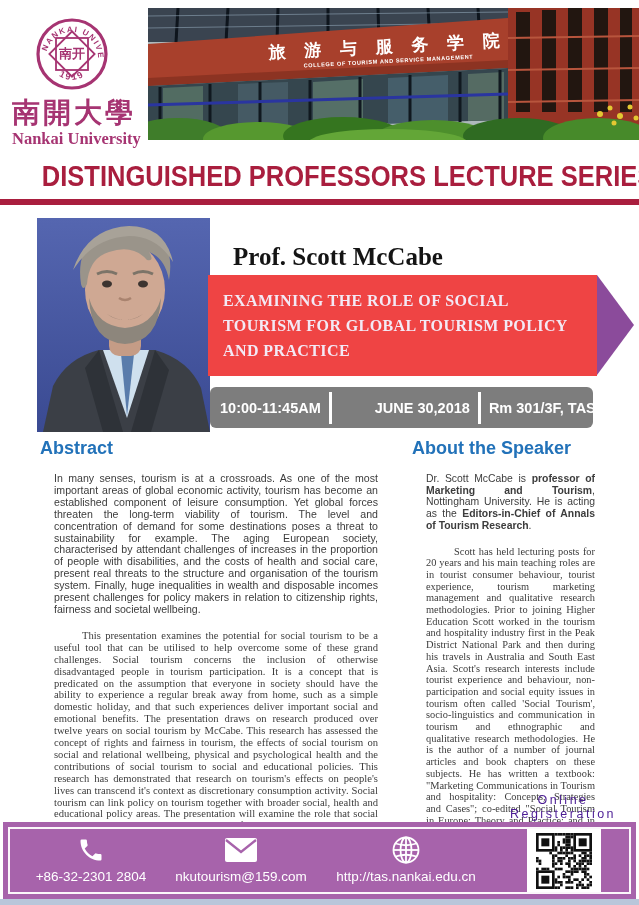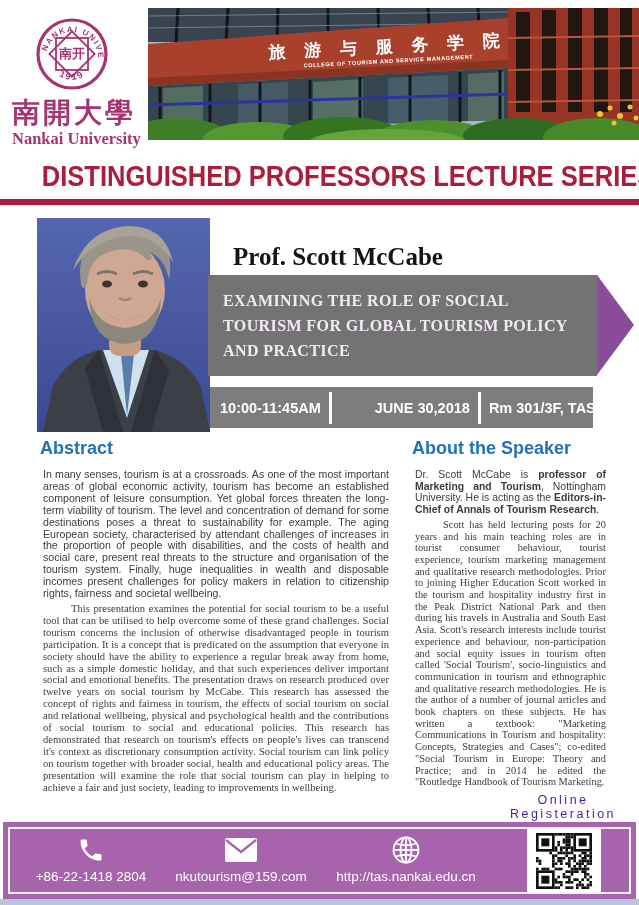--- a/index.html
+++ b/index.html
@@ -17,40 +17,40 @@
   
   .series-banner{position:absolute;left:0;top:160px;width:639px;text-align:center;}
   .series-banner span{display:inline-block;transform:scaleX(0.88);transform-origin:center;
       font-size:29px;font-weight:800;color:#a91e3e;letter-spacing:0px;white-space:nowrap;}
   .series-rule{position:absolute;left:0;top:199px;width:639px;height:6px;background:#a91e3e;}
 
   
   .portrait{position:absolute;left:37px;top:218px;width:173px;height:214px;}
   .speaker-name{position:absolute;left:223px;top:233px;margin:10px;
       font-family:"Liberation Serif",serif;font-size:25px;font-weight:bold;color:#141414;}
-  .title-arrow{position:absolute;left:208px;top:275px;width:389px;height:101px;background:#737373;}
+  .title-arrow{position:absolute;left:208px;top:275px;width:389px;height:101px;background:#ef4444;}
   .title-arrow .tip{position:absolute;left:389px;top:0;width:0;height:0;
       border-top:50.5px solid transparent;border-bottom:50.5px solid transparent;
       border-left:37px solid #8b4b9b;}
   .title-text{position:absolute;left:15px;top:13px;width:360px;
       font-family:"Liberation Serif",serif;font-weight:bold;font-size:16px;
       color:#f3e9f5;line-height:25px;letter-spacing:0.4px;}
   .meta-bar{position:absolute;left:210px;top:387px;width:383px;height:41px;background:#7d7d7d;
-      display:flex;align-items:center;color:#ffffff;font-weight:bold;font-size:14.5px;white-space:nowrap;}
+      display:flex;align-items:center;color:#ffffff;font-weight:bold;font-size:14.5px;white-space:nowrap;border-radius:6px;}
   .meta-bar .seg{padding:0 8px;}
   .meta-bar .seg.time{width:112px;padding-left:10px;}
   .meta-bar .seg.date{width:100px;text-align:center;padding-left:43px;}
   .meta-divider{width:3px;height:32px;background:#ffffff;flex:none;}
 
   
   .col{position:absolute;top:438px;color:#3c3c3c;}
   .col-left{left:40px;width:352px;}
   .col-right{left:412px;width:197px;}
   .col h2{margin:0 0 10px 0;font-size:18px;font-weight:bold;color:#2272b9;}
-  .col p{margin:3px;text-align:justify;}
+  .col p{margin:14px;text-align:justify;}
   .col-left p{font-size:10.6px;line-height:11.9px;}
   .col-right p{font-size:10.4px;line-height:11.7px;}
   .col p.indent{text-indent:28px;font-family:Liberation Serif, serif;}
   .online-reg{position:absolute;left:505px;top:793px;width:116px;text-align:center;
       font-size:12.5px;letter-spacing:2.5px;color:#4c1d95;line-height:14px;}
 
   
   .footer{position:absolute;left:3px;top:822px;width:633px;height:77px;background:#a763ab;}
   .footer-frame{position:absolute;left:5px;top:5px;right:5px;bottom:5px;
       border:2px solid rgba(255,255,255,0.95);pointer-events:none;}
@@ -251,21 +251,21 @@
 
   <div class="footer">
     <div class="footer-frame"></div>
 
     <div class="contact contact-phone">
       <div class="icon-slot">
         <svg width="28" height="28" viewBox="0 0 24 24">
           <path fill="#ffffff" d="M6.62 10.79a15.05 15.05 0 0 0 6.59 6.59l2.2-2.2a1 1 0 0 1 1.02-.24c1.12.37 2.33.57 3.57.57a1 1 0 0 1 1 1V20a1 1 0 0 1-1 1C10.61 21 3 13.39 3 4a1 1 0 0 1 1-1h3.5a1 1 0 0 1 1 1c0 1.25.2 2.45.57 3.57a1 1 0 0 1-.25 1.02l-2.2 2.2z"></path>
         </svg>
       </div>
-      <div class="label">+86-22-1418 2804</div>
+      <div class="label">+86-32-2301 2804</div>
     </div>
 
     <div class="contact contact-email">
       <div class="icon-slot">
         <svg width="34" height="26" viewBox="0 0 34 26">
           <rect x="1" y="1" width="32" height="24" rx="2" fill="#ffffff"></rect>
           <path d="M2 3 L17 15 L32 3" fill="none" stroke="#a763ab" stroke-width="2.4"></path>
         </svg>
       </div>
       <div class="label">nkutourism@159.com</div>

